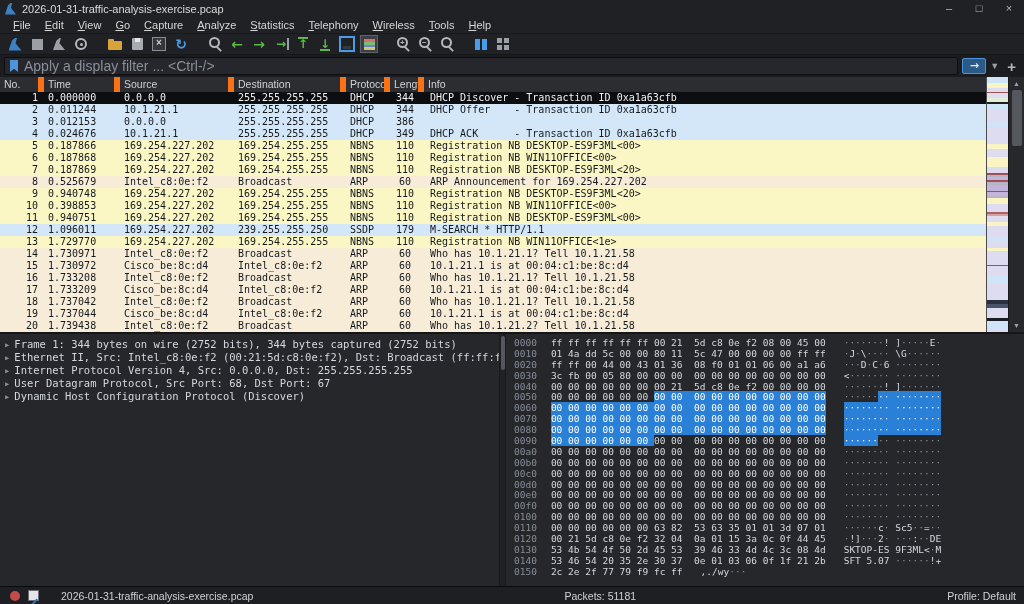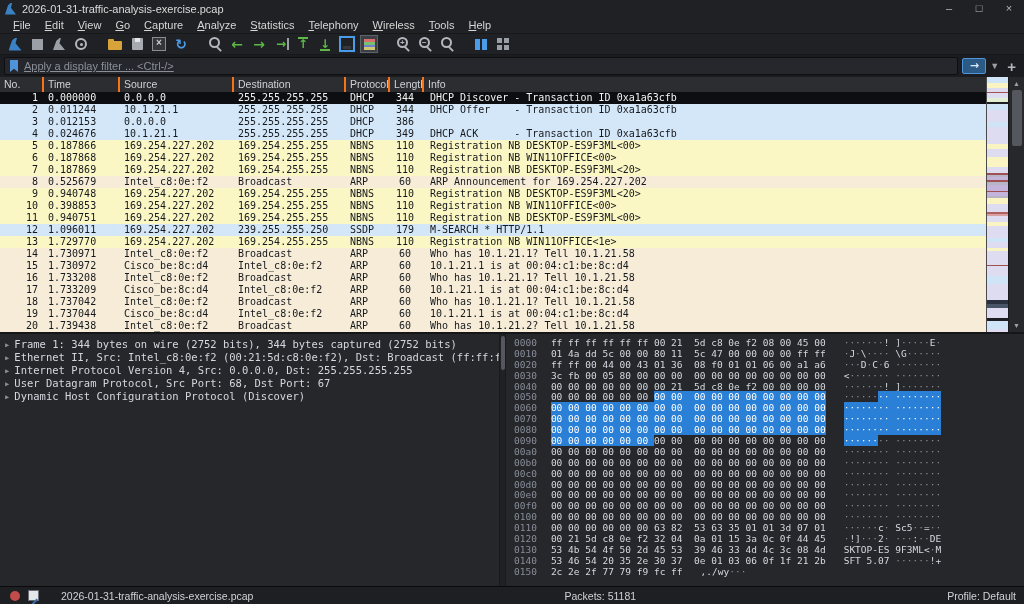--- a/index.html
+++ b/index.html
@@ -51,32 +51,32 @@
   .ic-colorize::before { content:''; width:11px; height:11px;
     background:linear-gradient(#d87070 0 25%, #78c070 25% 50%, #7080d0 50% 75%, #d0c870 75% 100%); }
   .ic-rescol::before { content:''; width:5px; height:11px; background:#4a9ce8; margin-right:2px; }
   .ic-rescol::after { content:''; width:5px; height:11px; background:#4a9ce8; }
   .ic-fitcol::before { content:''; width:5px; height:5px; background:#9aa0a6; box-shadow:7px 0 #9aa0a6, 0 7px #9aa0a6, 7px 7px #9aa0a6; position:relative; left:-4px; top:-4px; }
 
   
   .filterbar { height:22px; display:flex; align-items:center; background:#1b1c20; padding:2px 4px; gap:4px; flex:0 0 auto; }
   .filter-input { flex:1; display:flex; align-items:center; background:#26272c; border:1px solid #0e0e10; border-radius:2px; height:18px; padding:0 5px; gap:6px; }
   .bookmark { width:8px; height:12px; background:#4f94d8; clip-path:polygon(0 0,100% 0,100% 100%,50% 72%,0 100%); }
-  .filter-ph { font-size:11px; color:#8a8f98;text-decoration:underline; }
+  .filter-ph { font-size:14px; color:#8a8f98; }
   .apply-btn { width:24px; height:16px; background:#2c5a86; border:1px solid #4f94d8; border-radius:2px;
                color:#d8e8f8; font:bold 11px/14px "DejaVu Sans",sans-serif; text-align:center; }
   .caret { color:#9aa0a6; font-size:9px; }
   .plus-btn { color:#b4b8be; font:bold 15px/15px "Liberation Sans",sans-serif; padding:0 4px; }
 
   
   .packetlist { height:255px; display:flex; flex:0 0 auto; background:#26272b; }
   .pl-main { flex:1; overflow:hidden; display:flex; flex-direction:column; }
   .pl-grid { display:grid; grid-template-columns:44px 76px 114px 112px 44px 34px 1fr; }
   .pl-header { height:15px; background:#2c2d31; color:#cfd2d6; font-size:10.5px; flex:0 0 auto; }
-  .pl-header .hc { padding:1px 0 0 4px; border-right:2px solid #f97316; white-space:nowrap; overflow:hidden; }
+  .pl-header .hc { padding:1px 0 0 4px; border-right:6px solid #f97316; white-space:nowrap; overflow:hidden; }
   .pl-header .hc:last-child { border-right:none; }
   .pl-body { flex:1; font-family:"DejaVu Sans Mono", monospace; font-size:10px; color:#15181c; }
   .prow { height:12px; line-height:12px; white-space:pre; overflow:hidden; }
   .prow > div { overflow:hidden; }
   .c-no { text-align:right; padding-right:6px; }
   .c-time, .c-src, .c-dst, .c-proto { padding-left:4px; }
   .c-len { text-align:center; padding-right:4px; }
   .c-info { padding-left:6px; }
   .bg-dhcp { background:#d4e7f8; }
   .bg-nbns { background:#fbf7c5; }

